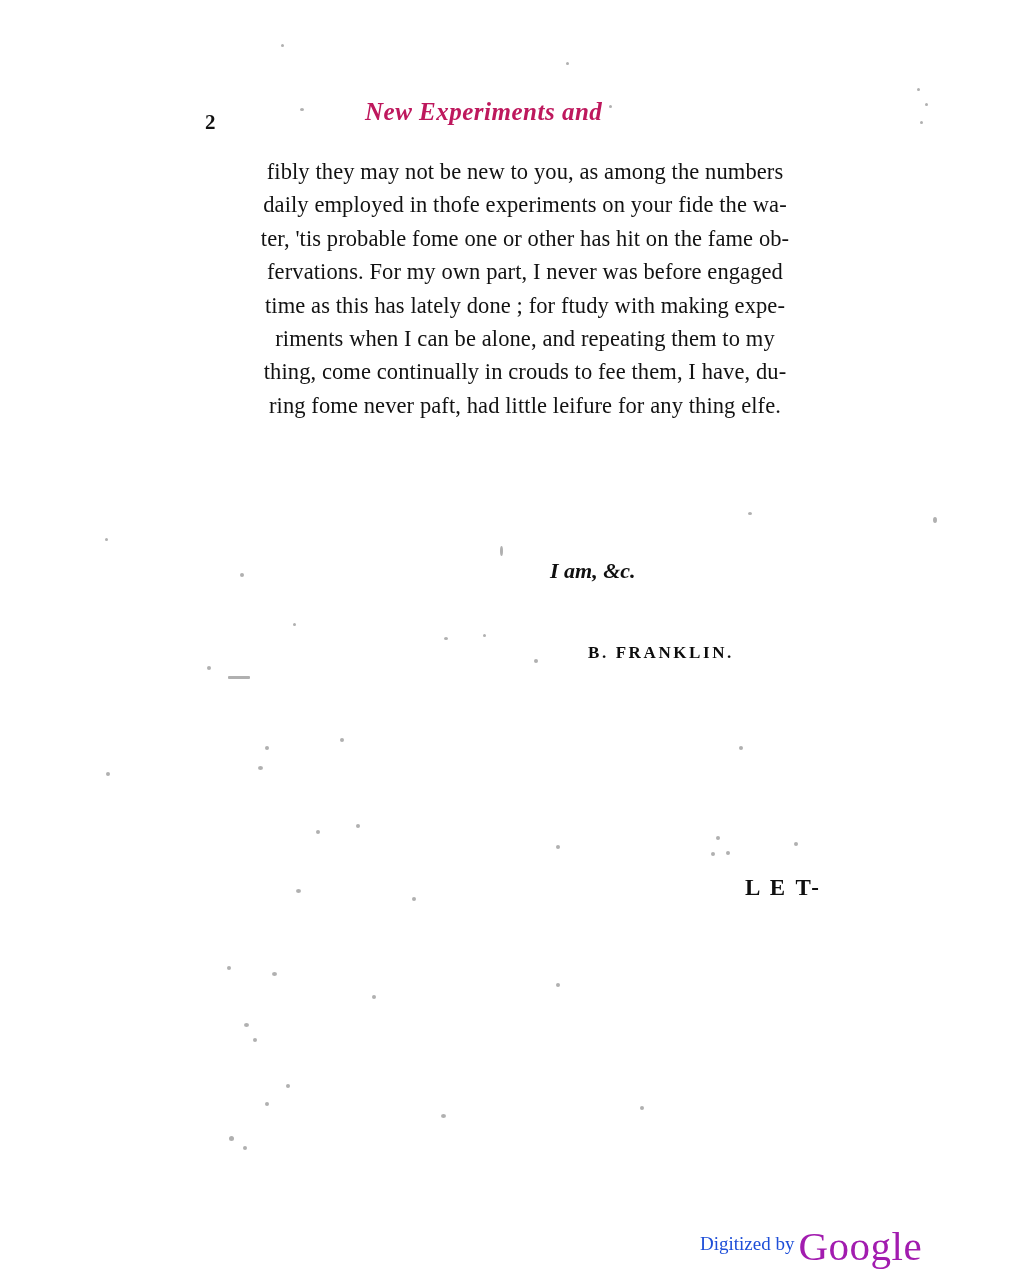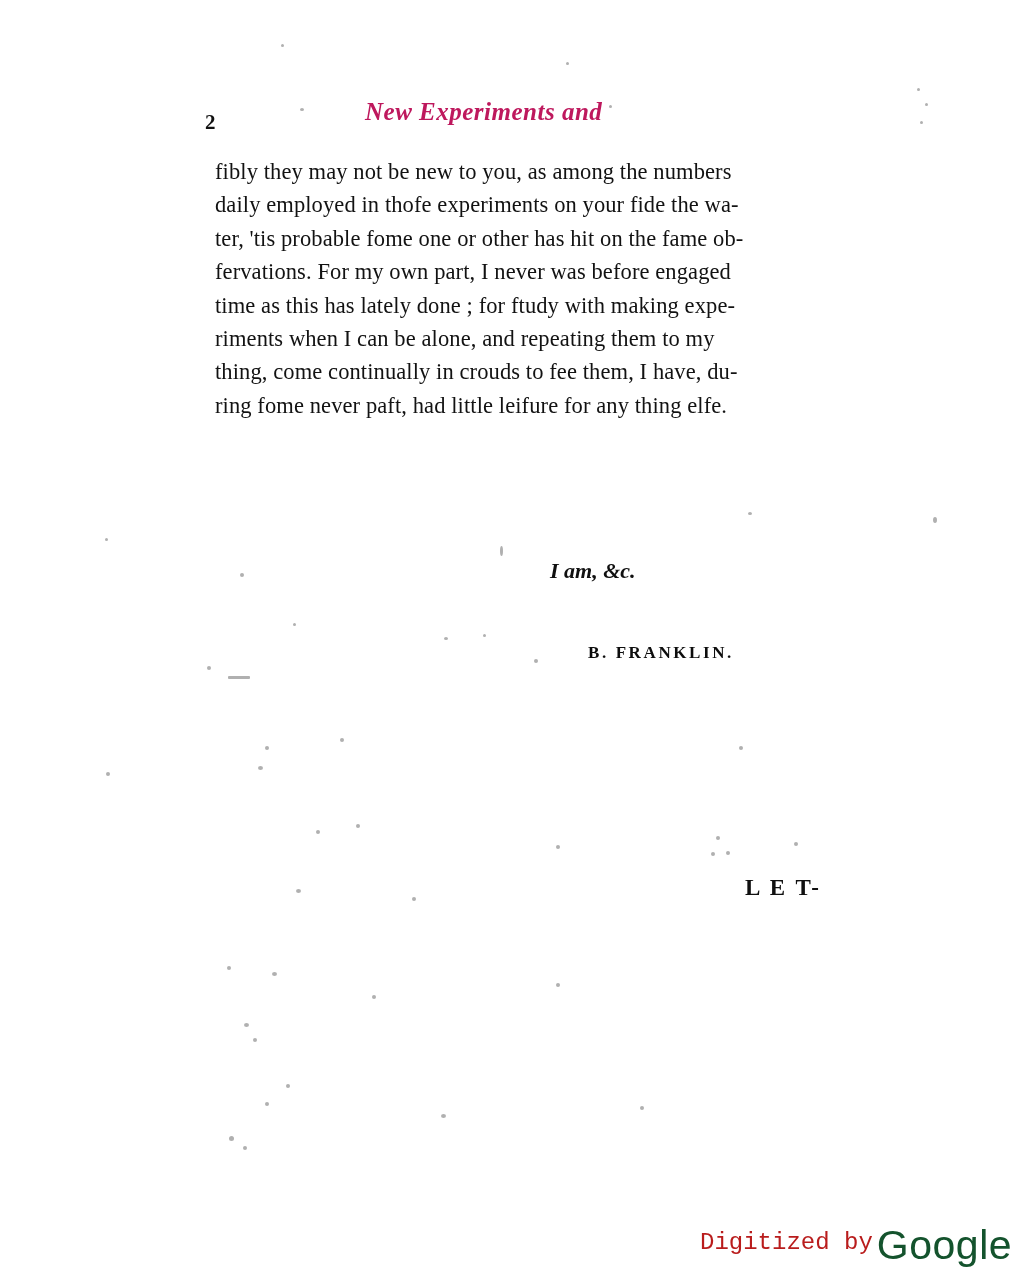--- a/index.html
+++ b/index.html
@@ -44,22 +44,23 @@
     font-weight: bold;
     letter-spacing: 0.5px;
     color: #be185d;
     font-family: "Liberation Serif", serif;
   }
 
   
   .body-block {
     position: absolute;
     top: 155px;
-    left: 215px;
+    left: 205px;
     width: 640px;
+    text-align: center;
   }
   .body-block p.line {
     margin: 0;
     font-size: 22.5px;
     line-height: 33.4px;
     color: #121212;
     white-space: nowrap;
     letter-spacing: 0.1px;
   }
 
@@ -110,29 +111,29 @@
 
   
   .watermark {
     position: absolute;
     left: 700px;
     top: 1222px;
     white-space: nowrap;
     color: #c9c9c9;
   }
   .watermark .digitized {
-    font-size: 24px;
-    font-family: Liberation Mono, monospace;
-    color: #b91c1c;
+    font-size: 19px;
+    font-family: Liberation Serif, serif;
+    color: #1d4ed8;
     vertical-align: 10px;
   }
   .watermark .google {
     font-size: 41px;
-    font-family: Liberation Sans, sans-serif;
-    color: #14532d;
+    font-family: Liberation Serif, serif;
+    color: #a21caf;
     letter-spacing: 0.5px;
   }
 </style>
 </head>
 <body>
 
 <div class="page">
 
   <div class="head">
     <span class="folio">2</span>

